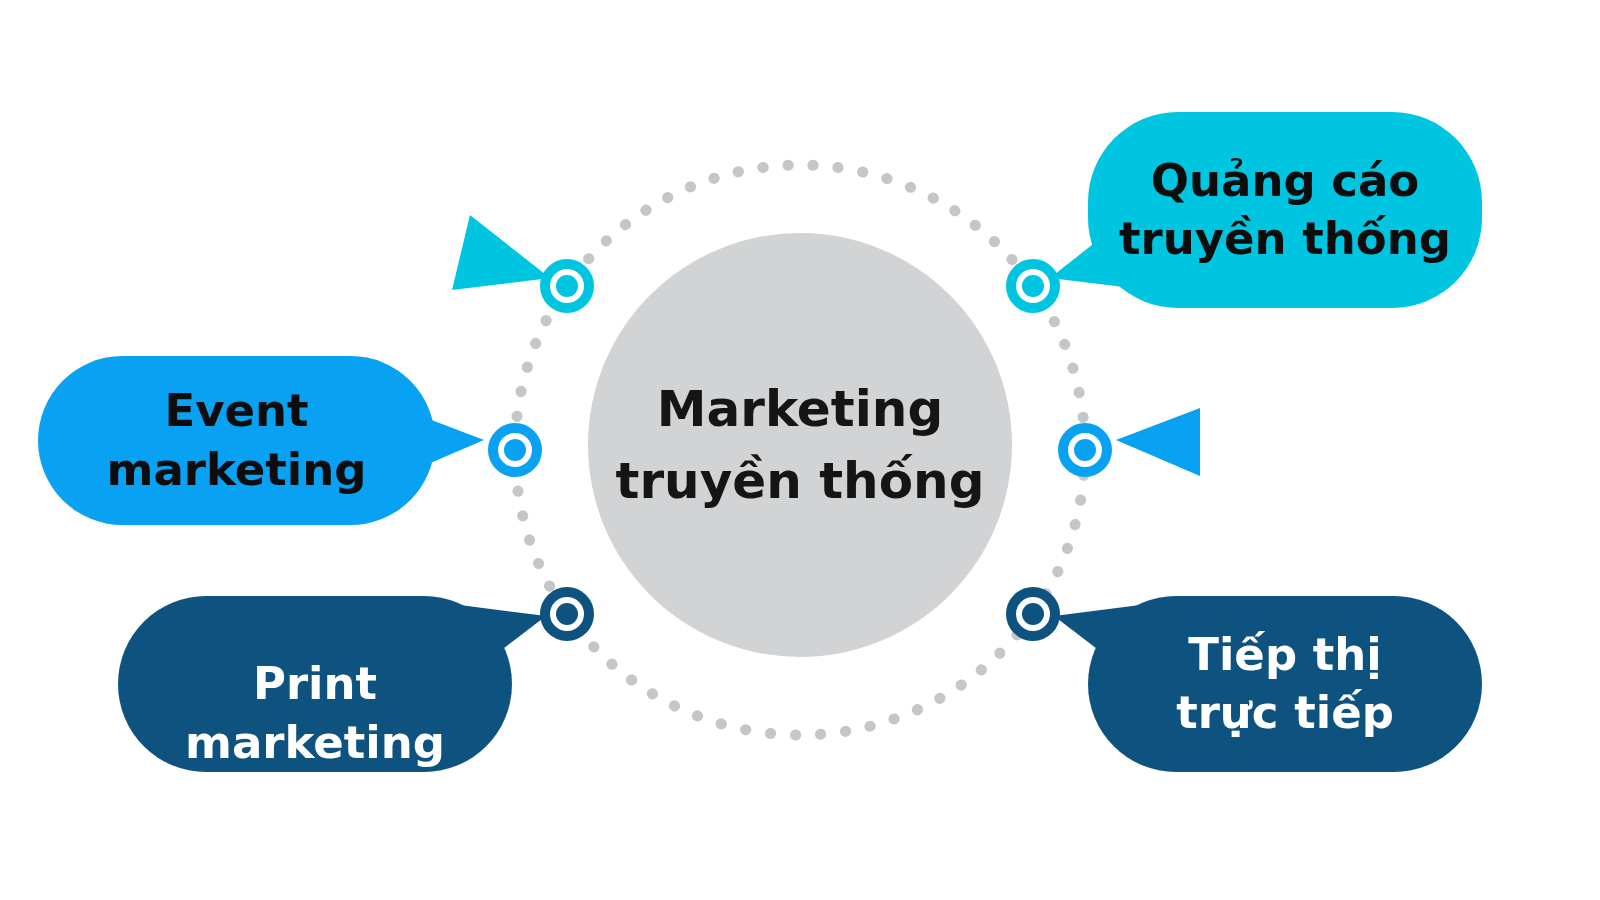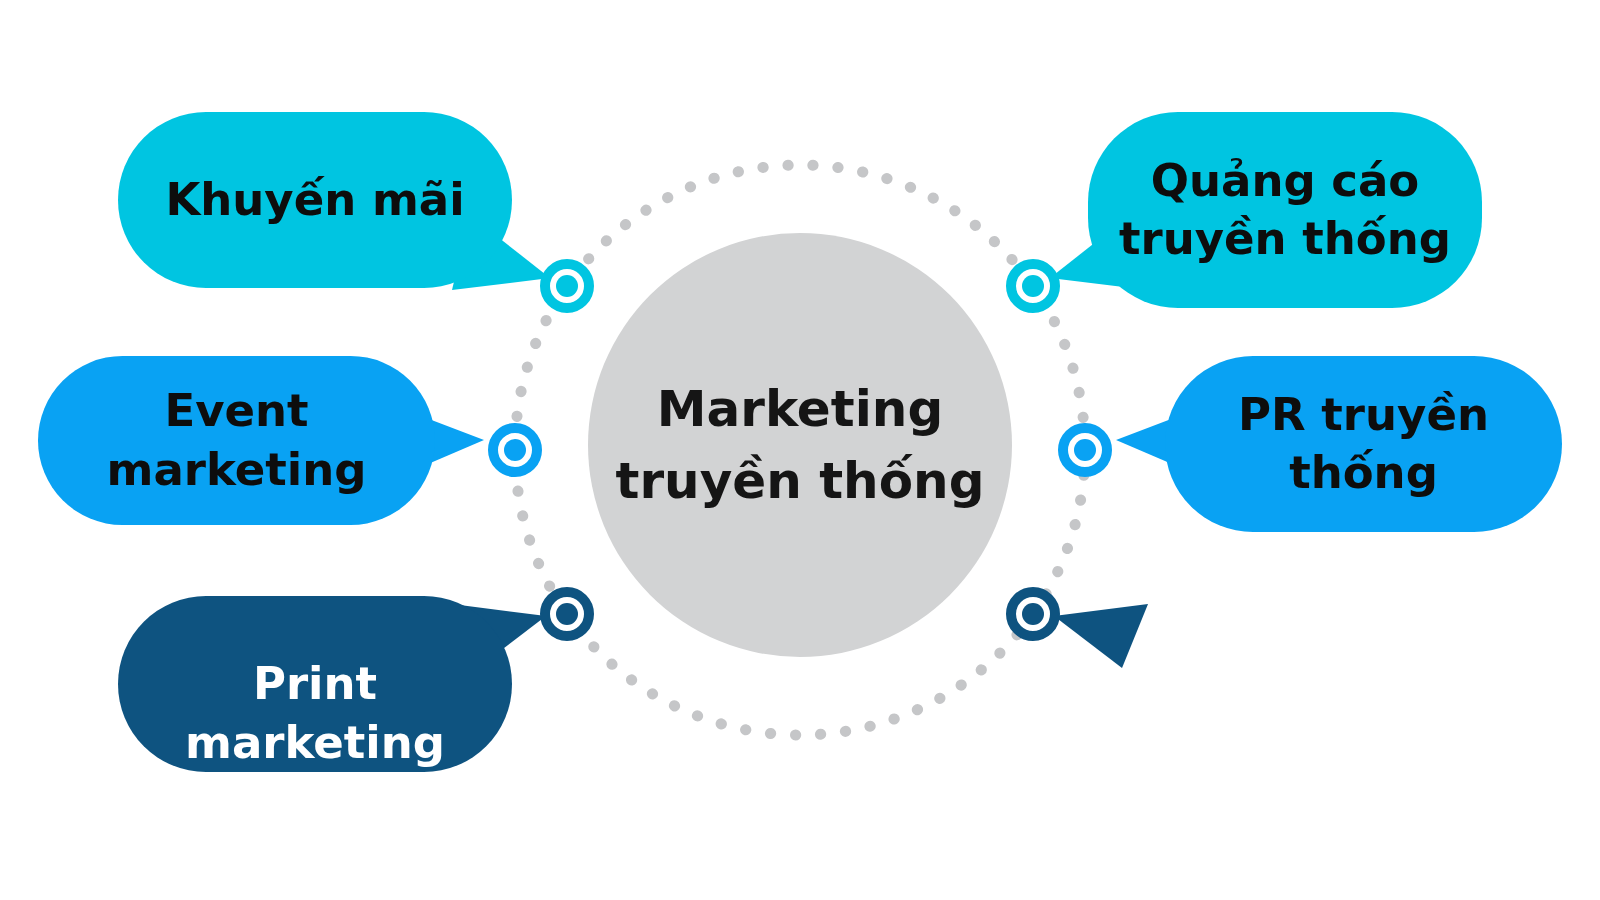--- a/index.html
+++ b/index.html
@@ -82,33 +82,30 @@
       <circle class="ring-outer" r="22"></circle>
       <circle class="ring-dot" r="11"></circle>
     </g>
   </svg>
 
   <div class="center-circle">
     <span class="label">Marketing
 truyền thống</span>
   </div>
 
-  <div class="bubble b-khuyen">
-    <span class="label">Khuyến mãi</span>
-  </div>
   <div class="bubble b-event">
     <span class="label">Event
 marketing</span>
   </div>
   <div class="bubble b-print">
     <span class="label">Print
 marketing</span>
   </div>
   <div class="bubble b-quangcao">
     <span class="label">Quảng cáo
 truyền thống</span>
   </div>
-  <div class="bubble b-pr">
-    <span class="label">PR truyền
-thống</span>
+  <div class="bubble b-tiepthi">
+    <span class="label">Tiếp thị
+trực tiếp</span>
   </div>
 
 </div>
 
 </body></html>

